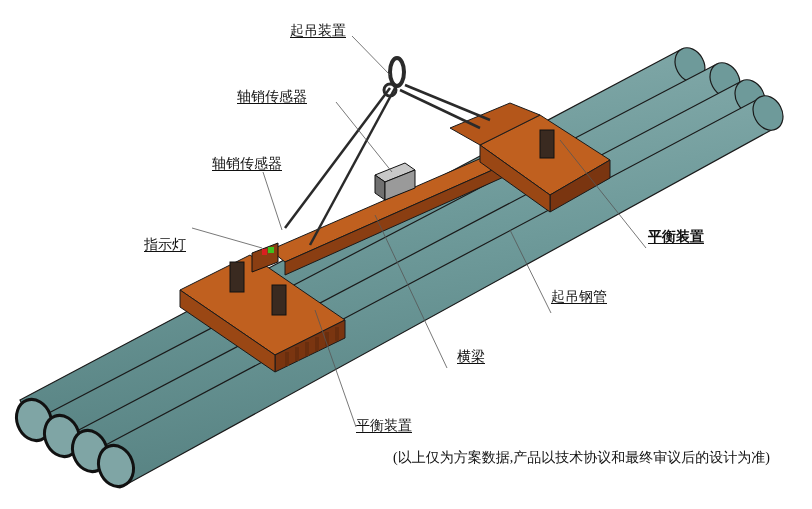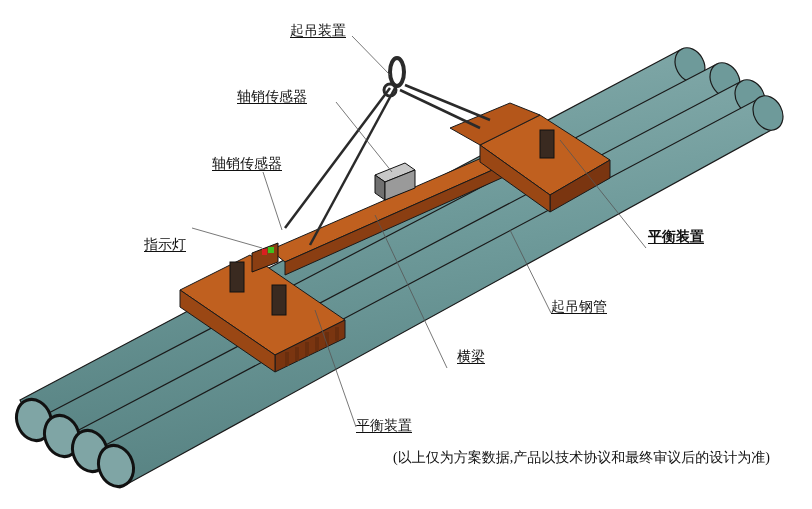--- a/index.html
+++ b/index.html
@@ -110,18 +110,18 @@
       <line x1="447" y1="368" x2="375" y2="215"></line>
       <line x1="356" y1="427" x2="315" y2="310"></line>
     </g>
   </svg>
 
   <span class="label" style="left:290px;top:22px;">起吊装置</span>
   <span class="label" style="left:237px;top:88px;">轴销传感器</span>
   <span class="label" style="left:185px;top:155px;margin-left:27px;">轴销传感器</span>
   <span class="label" style="left:144px;top:214px;margin-top:22px;">指示灯</span>
   <span class="label" style="left:648px;top:228px;font-weight:bold;">平衡装置</span>
-  <span class="label" style="left:551px;top:298px;">起吊钢管</span>
+  <span class="label" style="left:551px;top:288px;">起吊钢管</span>
   <span class="label" style="left:457px;top:348px;">横梁</span>
   <span class="label" style="left:356px;top:417px;">平衡装置</span>
 
   <span class="note" style="left:393px;top:449px;">(以上仅为方案数据,产品以技术协议和最终审议后的设计为准)</span>
 </div>
 
 </body></html>

